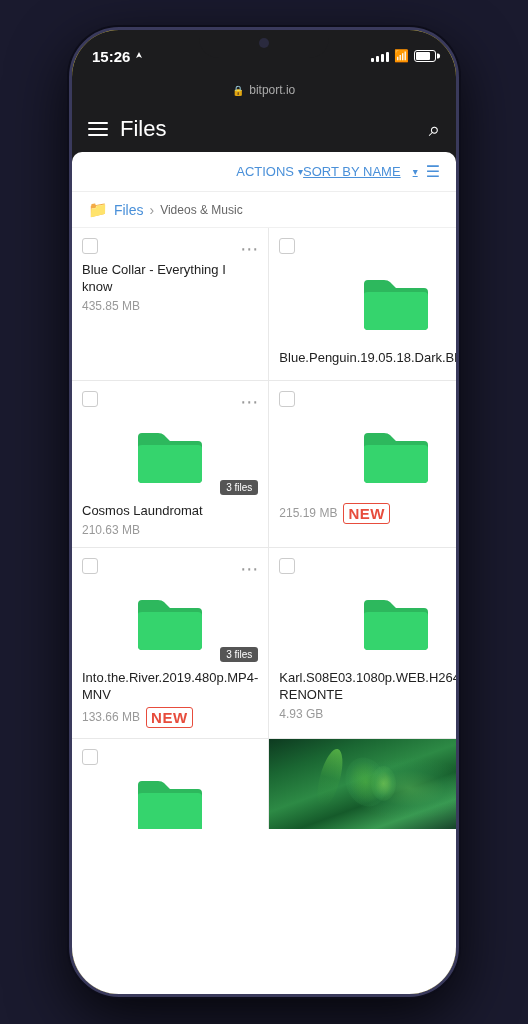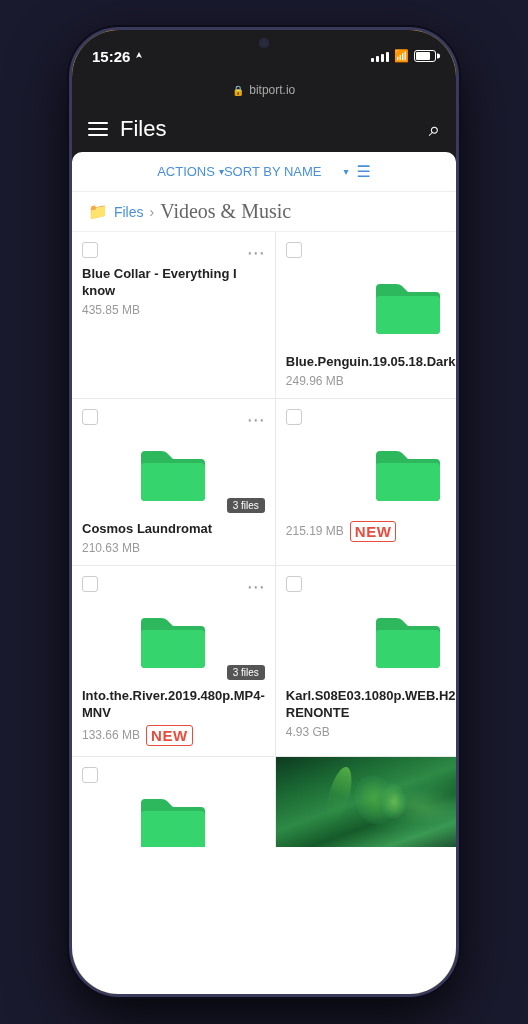--- a/index.html
+++ b/index.html
@@ -207,21 +207,21 @@
     .file-browser {
       background: #fff;
       flex: 1;
       overflow-y: auto;
       border-radius: 10px 10px 0 0;
     }
 
     .toolbar {
       display: flex;
       align-items: center;
-      justify-content: center;
+      justify-content: flex-end;
       padding: 10px 16px;
       border-bottom: 1px solid #eee;
     }
 
     .toolbar-left {
       display: flex;
       align-items: center;
       gap: 4px;
       color: #4a90d9;
       font-size: 13px;
@@ -230,24 +230,25 @@
 
     .toolbar-right {
       display: flex;
       align-items: center;
       gap: 8px;
     }
 
     .sort-btn {
       display: flex;
       align-items: center;
-      gap: 22px;
+      gap: 12px;
       color: #4a90d9;
       font-size: 13px;
       font-weight: 500;
+      text-decoration: underline;
     }
 
     .list-icon {
       color: #4a90d9;
       font-size: 16px;
     }
 
     .dropdown-arrow {
       font-size: 10px;
     }
@@ -272,22 +273,21 @@
       text-decoration: none;
     }
 
     .breadcrumb-sep {
       color: #999;
       font-size: 14px;
     }
 
     .breadcrumb-current {
       color: #666;
-      font-size: 20px;
-      font-family: Liberation Serif, serif;
+      font-size: 12px;
     }
 
     
     .files-grid {
       display: grid;
       grid-template-columns: 1fr 1fr;
       gap: 1px;
       background: #e8e8e8;
       padding: 0;
     }
@@ -336,21 +336,21 @@
       top: 10px;
       right: 10px;
       color: #999;
       font-size: 18px;
       cursor: pointer;
     }
 
     .item-name {
       color: #222;
       font-size: 13px;
-      font-weight: 700;
+      font-weight: 400;
       line-height: 1.3;
       margin-bottom: 3px;
     }
 
     .item-meta {
       display: flex;
       align-items: center;
       gap: 6px;
     }
 
@@ -474,23 +474,20 @@
           <div class="item-checkbox"></div>
           <div class="folder-container">
             <svg class="folder-svg" viewBox="0 0 72 60">
               <path d="M4,12 L4,54 Q4,58 8,58 L64,58 Q68,58 68,54 L68,20 Q68,16 64,16 L36,16 L30,10 Q28,8 24,8 L8,8 Q4,8 4,12 Z" fill="#2db85d"></path>
               <path d="M4,22 L4,54 Q4,58 8,58 L64,58 Q68,58 68,54 L68,24 Q68,20 64,20 L8,20 Q4,20 4,22 Z" fill="#35d46d"></path>
             </svg>
 
           </div>
 
           <div class="item-name">Blue.Penguin.19.05.18.Dark.Blue.Reef...</div>
-          <div class="item-meta">
-            <span class="item-size">249.96 MB</span>
-          </div>
         </div>
 
         <div class="grid-item">
           <div class="item-checkbox"></div>
           <div class="folder-container">
             <svg class="folder-svg" viewBox="0 0 72 60">
               <path d="M4,12 L4,54 Q4,58 8,58 L64,58 Q68,58 68,54 L68,20 Q68,16 64,16 L36,16 L30,10 Q28,8 24,8 L8,8 Q4,8 4,12 Z" fill="#2db85d"></path>
               <path d="M4,22 L4,54 Q4,58 8,58 L64,58 Q68,58 68,54 L68,24 Q68,20 64,20 L8,20 Q4,20 4,22 Z" fill="#35d46d"></path>
             </svg>
             <span class="file-count-badge">3 files</span>

